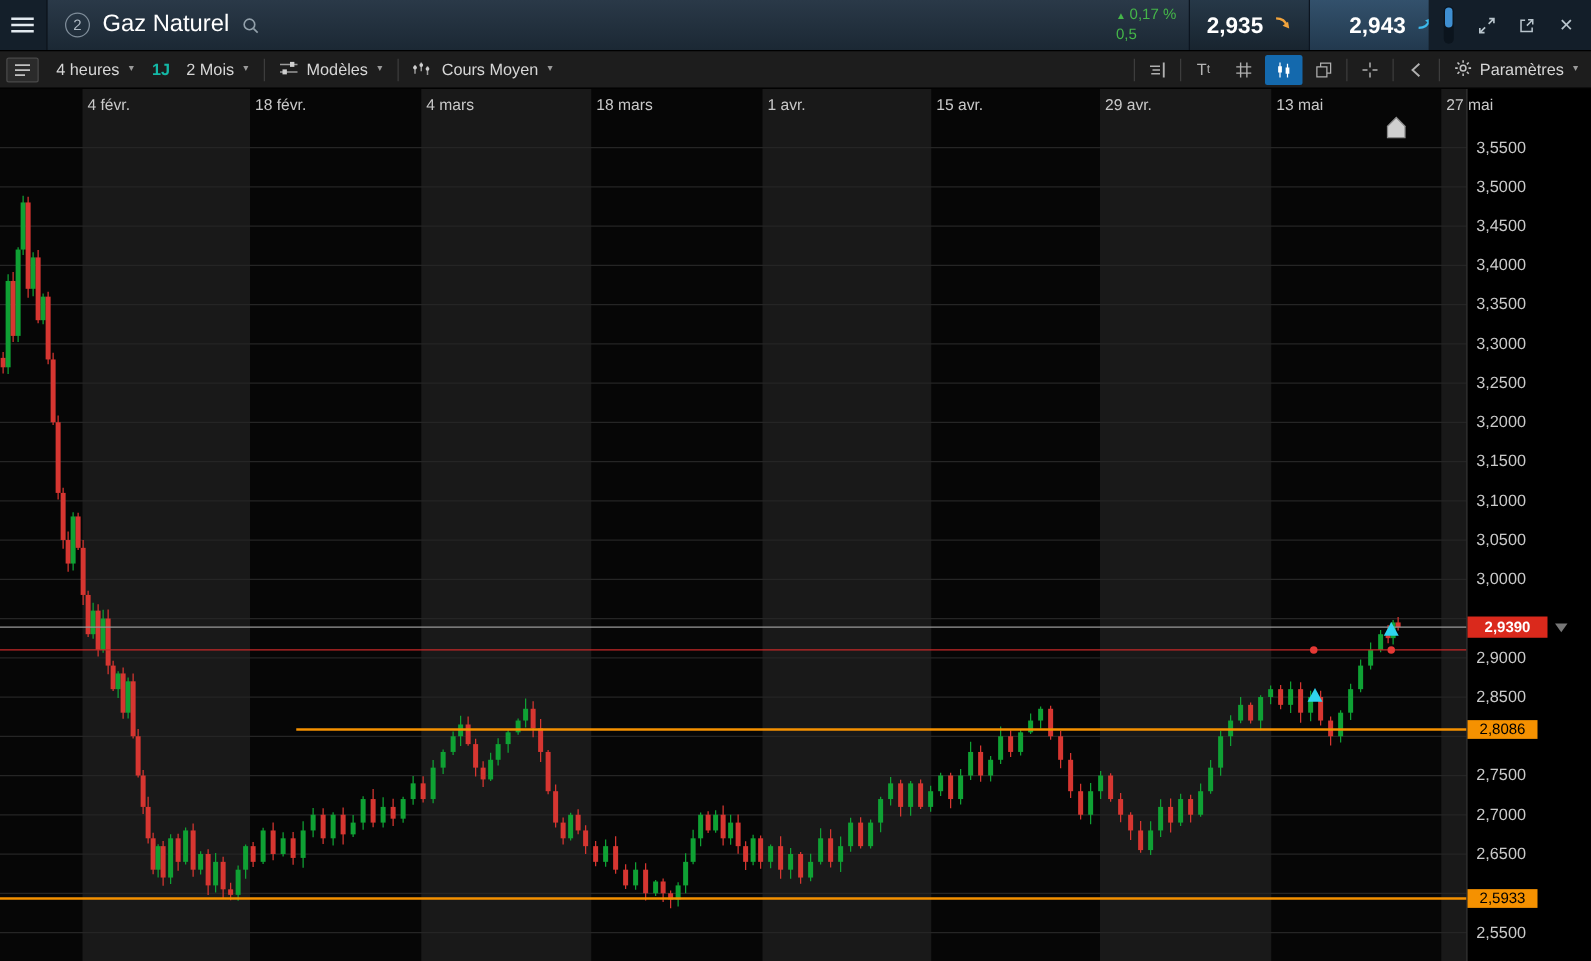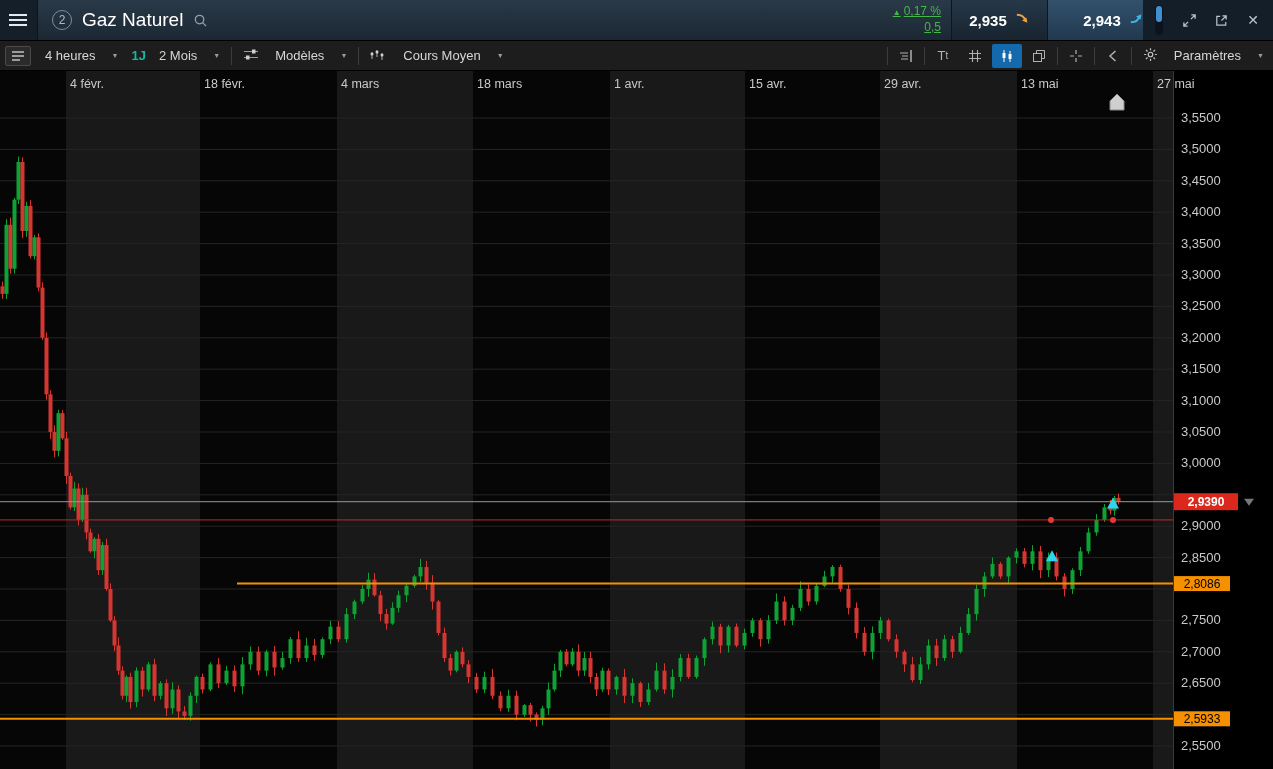--- a/index.html
+++ b/index.html
@@ -12,39 +12,39 @@
          background:linear-gradient(180deg,#2a3948,#1b2834); }
   .hamb { width:38px; height:40px; display:flex; flex-direction:column; justify-content:center;
           gap:3px; padding-left:9px; background:#141f2a; border-right:1px solid #0d141c; cursor:pointer; }
   .hamb span { width:18px; height:2px; background:#e2e9ef; }
   .badge { width:20px; height:20px; border:1.5px solid #7f8d9a; border-radius:50%;
            color:#aeb9c3; font-size:12px; display:flex; align-items:center; justify-content:center;
            margin:0 10px 0 14px; }
   .title { color:#fff; font-size:19px; }
   .srch { margin-left:10px; display:flex; align-items:center; cursor:pointer; }
   .grow { flex:1; }
-  .chg { text-align:right; color:#45b649; font-size:12px; line-height:1.3; margin-right:10px;text-decoration:underline; }
+  .chg { color:#45b649; font-size:12px; line-height:1.3; margin-right:10px; }
   .chg .tri { font-size:8px; margin-right:3px; }
   .px { height:40px; width:96px; border:none; display:flex; align-items:center; justify-content:center;
-        gap:8px; color:#fff; font-size:15px; font-weight:bold; font-family:inherit; cursor:pointer; }
+        gap:8px; color:#fff; font-size:18px; font-weight:bold; font-family:inherit; cursor:pointer; }
   .sell { background:linear-gradient(180deg,#263848,#18242f); border-left:1px solid #0c1520; }
   .buy  { background:linear-gradient(180deg,#33516c,#22394e); border-left:1px solid #0c1520;padding-left:36px; }
   .hdr-right { display:flex; align-items:center; height:40px; background:#131e29; padding:0 4px; }
   .vsb { width:8px; height:30px; background:#0b141d; border-radius:4px; margin:0 10px 0 8px;
          position:relative; cursor:pointer; }
   .vsb-thumb { position:absolute; top:1px; left:1px; width:6px; height:16px;
                background:#3f8fd1; border-radius:3px; }
   .hic { width:32px; height:40px; display:flex; align-items:center; justify-content:center;
          color:#b9c5cd; cursor:pointer; }
   .hic.x { font-size:14px; }
 
   
   .tbar { height:31px; background:#1d1d1d; border-top:1px solid #000; border-bottom:1px solid #000;
           display:flex; align-items:center; font-size:13px; color:#d6d6d6; }
-  .tbtn { display:flex; align-items:center; gap:16px; padding:0 9px; height:100%; cursor:pointer; white-space:nowrap; }
+  .tbtn { display:flex; align-items:center; gap:6px; padding:0 9px; height:100%; cursor:pointer; white-space:nowrap; }
   .boxed { border:1px solid #4a4a4a; background:#2b2b2b; height:20px; width:26px; margin:0 5px;
            padding:0; justify-content:center; border-radius:2px; }
   .caret { font-size:7px; color:#9a9a9a; }
   .oneJ { color:#14b8a6; font-weight:bold; padding:0 4px; }
   .sep { width:1px; height:18px; background:#3d3d3d; margin:0 2px; }
   .tico { width:30px; height:24px; display:flex; align-items:center; justify-content:center;
           cursor:pointer; border-radius:2px; margin:0 1px; }
   .tico.active { background:#1469ad; }
   .tt { color:#b5b5b5; }
   .tt b { font-size:13px; font-weight:normal; } .tt i { font-size:10px; font-style:normal; }

